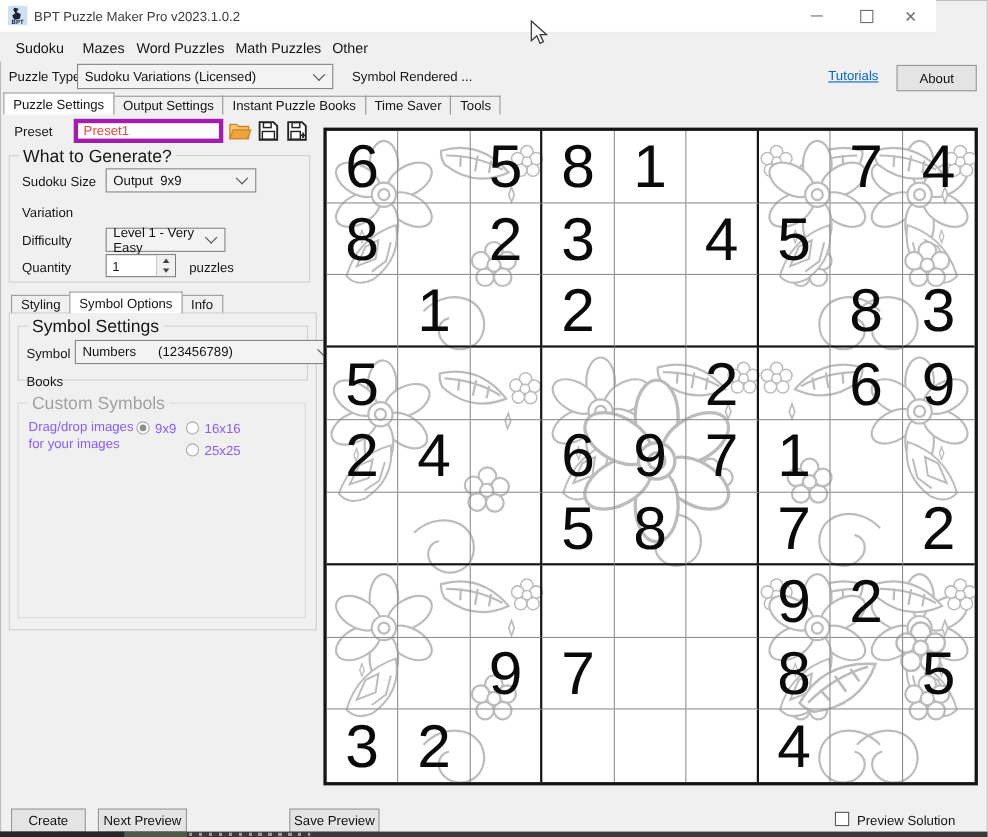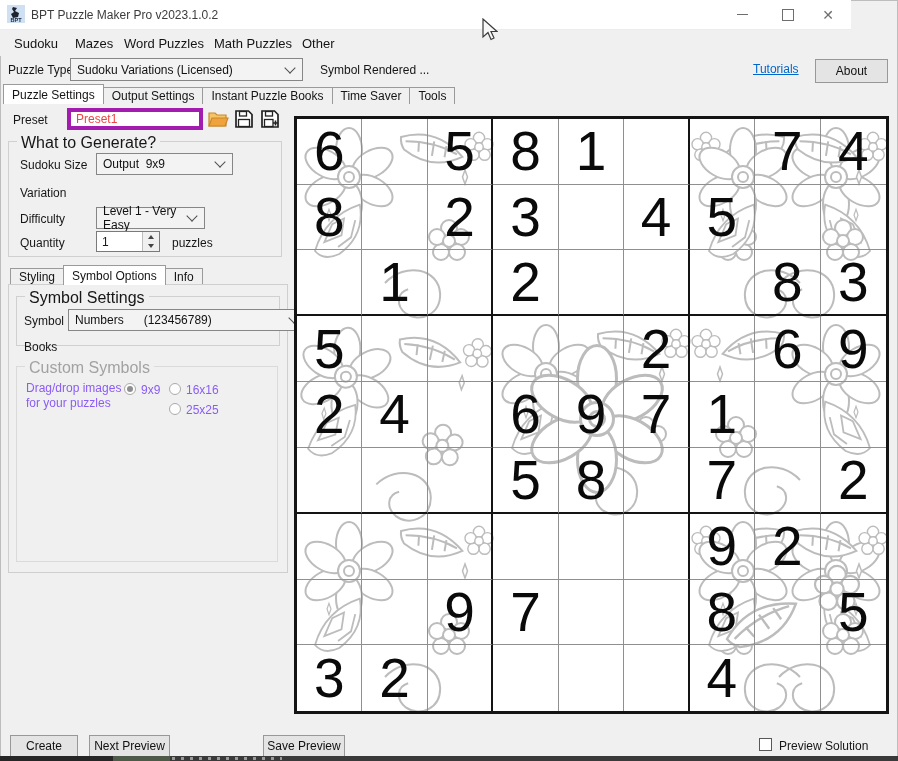--- a/index.html
+++ b/index.html
@@ -189,21 +189,21 @@
   <div class="combo" style="left:68px;top:309px;width:239px;height:22px">
     <span class="pre">Numbers      (123456789)</span>
     <span class="chev"></span>
   </div>
   <span class="lbl" style="left:24px;top:340px">Books</span>
 
   <div class="groupbox disabled" style="left:16px;top:366px;width:262px;height:196px">
     <span class="gtitle">Custom Symbols</span>
   </div>
   <span class="lbl dtext" style="left:26px;top:381px">Drag/drop images</span>
-  <span class="lbl dtext" style="left:26px;top:396px">for your puzzles</span>
+  <span class="lbl dtext" style="left:26px;top:396px">for your images</span>
   <span class="radio sel" style="left:124px;top:383px"></span>
   <span class="lbl dtext" style="left:141px;top:383px">9x9</span>
   <span class="radio" style="left:169px;top:383px"></span>
   <span class="lbl dtext" style="left:186px;top:383px">16x16</span>
   <span class="radio" style="left:169px;top:403px"></span>
   <span class="lbl dtext" style="left:186px;top:403px">25x25</span>
 
   <div class="sudoku">
     <svg class="floral" width="589" height="592" viewBox="0 0 589 592">
       <defs>

